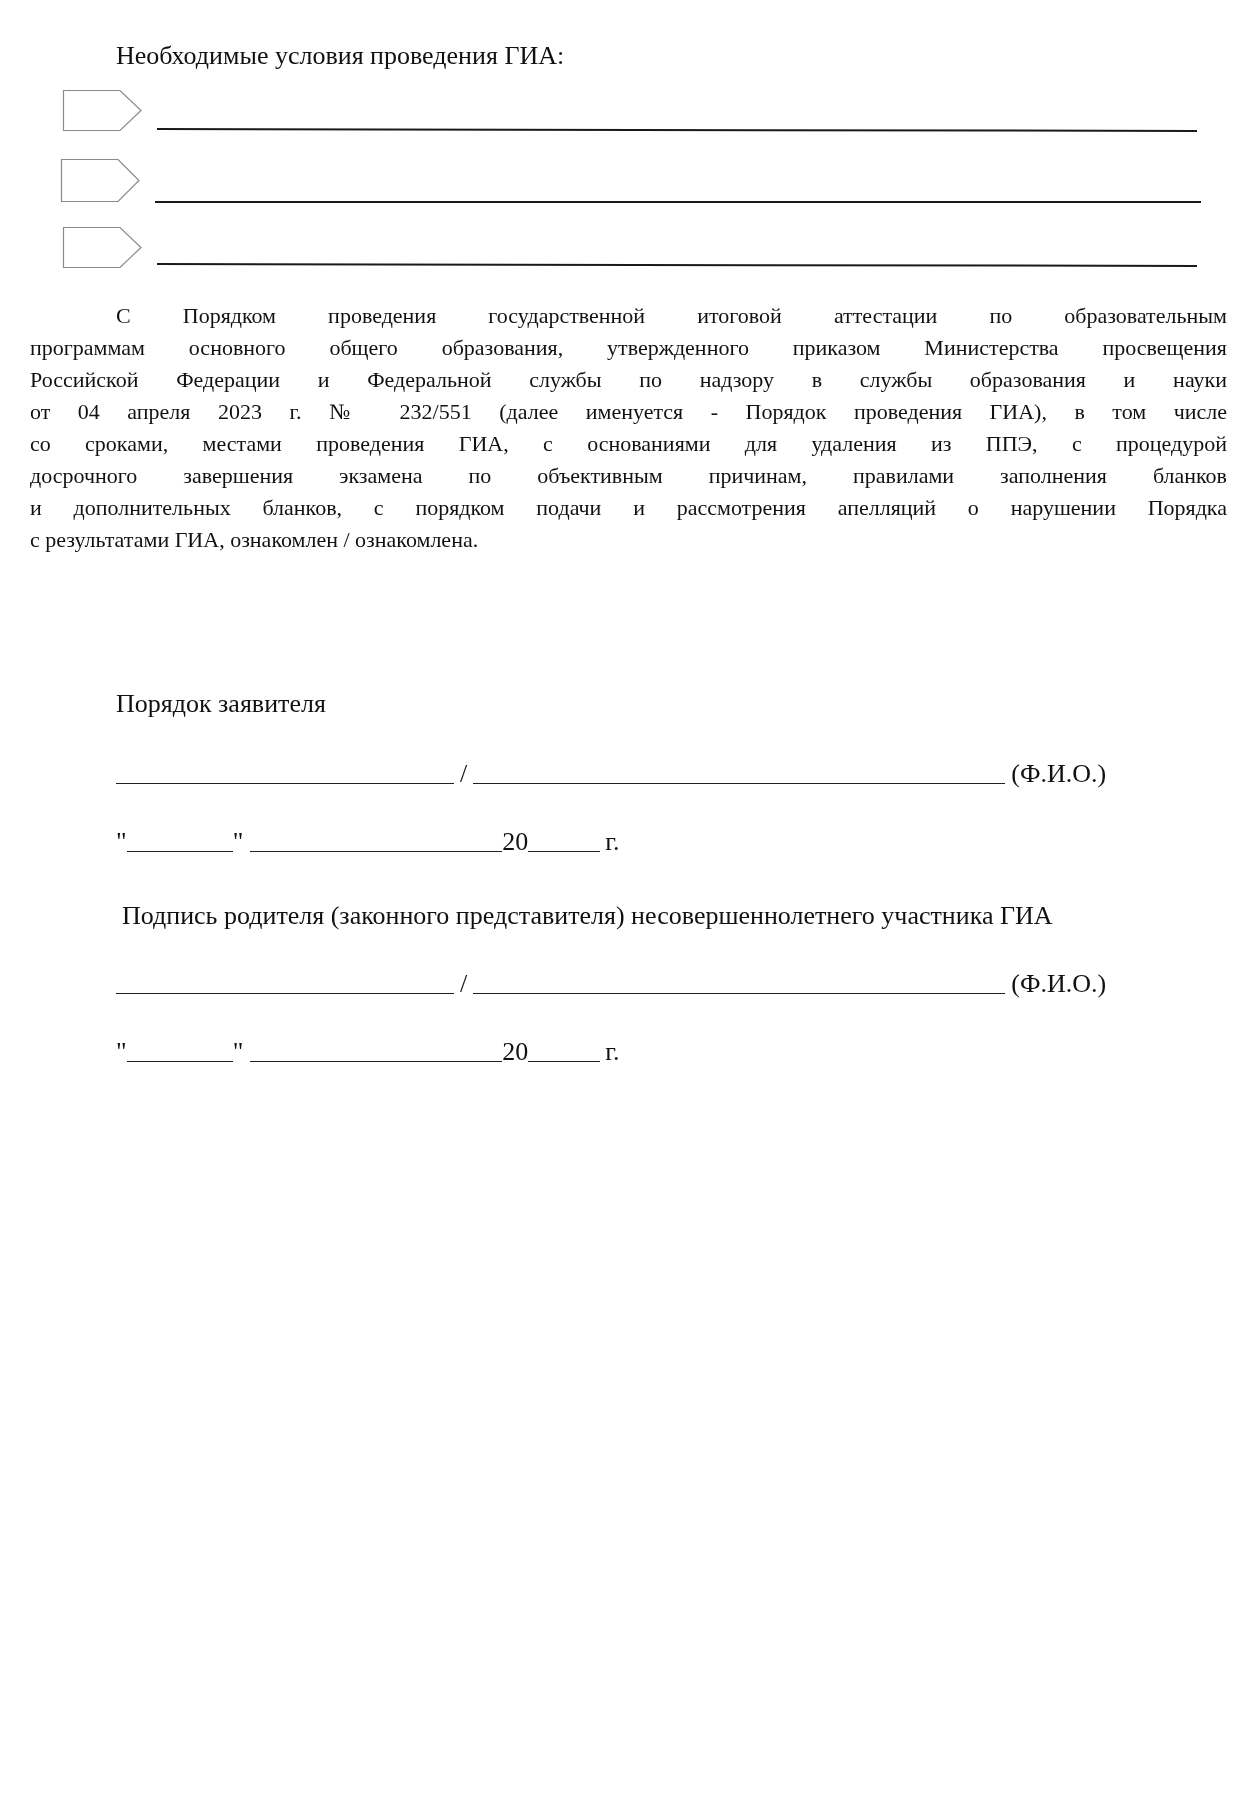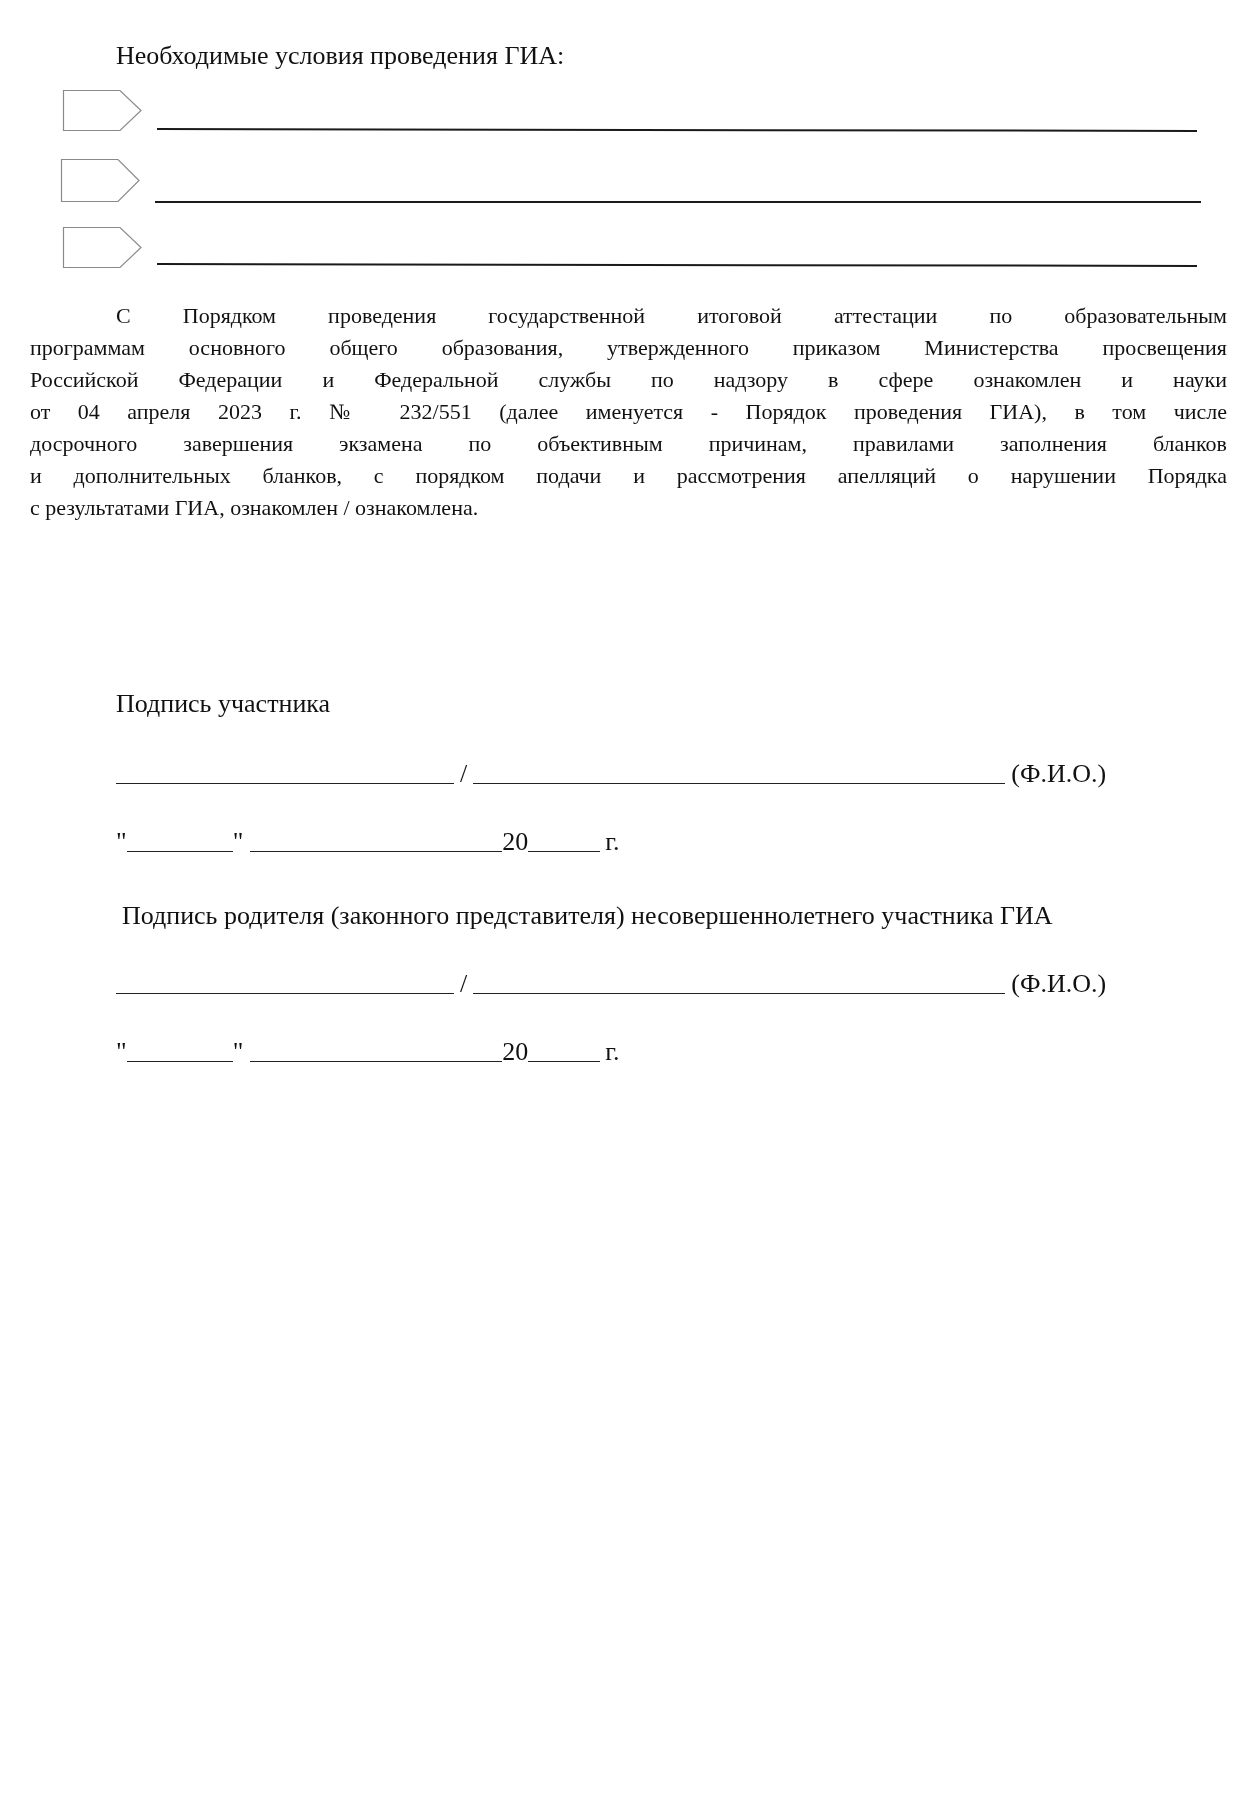--- a/index.html
+++ b/index.html
@@ -42,28 +42,29 @@
 <div class="marker" style="left:63px; top:227px;">
   <svg width="80" height="42">
     <polygon points="0.5,0.5 57,0.5 78,20.5 57,40.5 0.5,40.5" fill="#ffffff" stroke="#8a8a8a" stroke-width="1.2"></polygon>
   </svg>
 </div>
 <div class="fill-line" style="left:157px; top:264px; width:1040px; transform:rotate(0.1deg);"></div>
 
 <div class="para">
   <span class="line first">С Порядком проведения государственной итоговой аттестации по образовательным</span>
   <span class="line">программам основного общего образования, утвержденного приказом Министерства просвещения</span>
-  <span class="line">Российской Федерации и Федеральной службы по надзору в сфере ознакомлен и науки</span>
+  <span class="line">Российской Федерации и Федеральной службы по надзору в службы образования и науки</span>
   <span class="line">от 04 апреля 2023 г. № 232/551 (далее именуется - Порядок проведения ГИА), в том числе</span>
+  <span class="line">со сроками, местами проведения ГИА, с основаниями для удаления из ППЭ, с процедурой</span>
   <span class="line">досрочного завершения экзамена по объективным причинам, правилами заполнения бланков</span>
   <span class="line">и дополнительных бланков, с порядком подачи и рассмотрения апелляций о нарушении Порядка</span>
   <span class="line last">с результатами ГИА, ознакомлен / ознакомлена.</span>
 </div>
 
-<div class="abs txt" style="left:116px; top:688px;">Подпись участника</div>
+<div class="abs txt" style="left:116px; top:688px;">Порядок заявителя</div>
 
 <div class="abs txt" style="left:116px; top:758px;">
   <span class="blank" style="width:338px;"></span><span class="seg" style="margin:0 6px;">/</span><span class="blank" style="width:532px;"></span><span class="seg" style="margin-left:6px;">(Ф.И.О.)</span>
 </div>
 
 <div class="abs txt" style="left:116px; top:826px;">
   <span class="seg">"</span><span class="blank" style="width:106px;"></span><span class="seg">"</span><span class="blank" style="width:252px; margin-left:7px;"></span><span class="seg">20</span><span class="blank" style="width:72px;"></span><span class="seg" style="margin-left:5px;">г.</span>
 </div>
 
 <div class="abs txt" style="left:116px; top:900px;margin-left:6px;">Подпись родителя (законного представителя) несовершеннолетнего участника ГИА</div>

